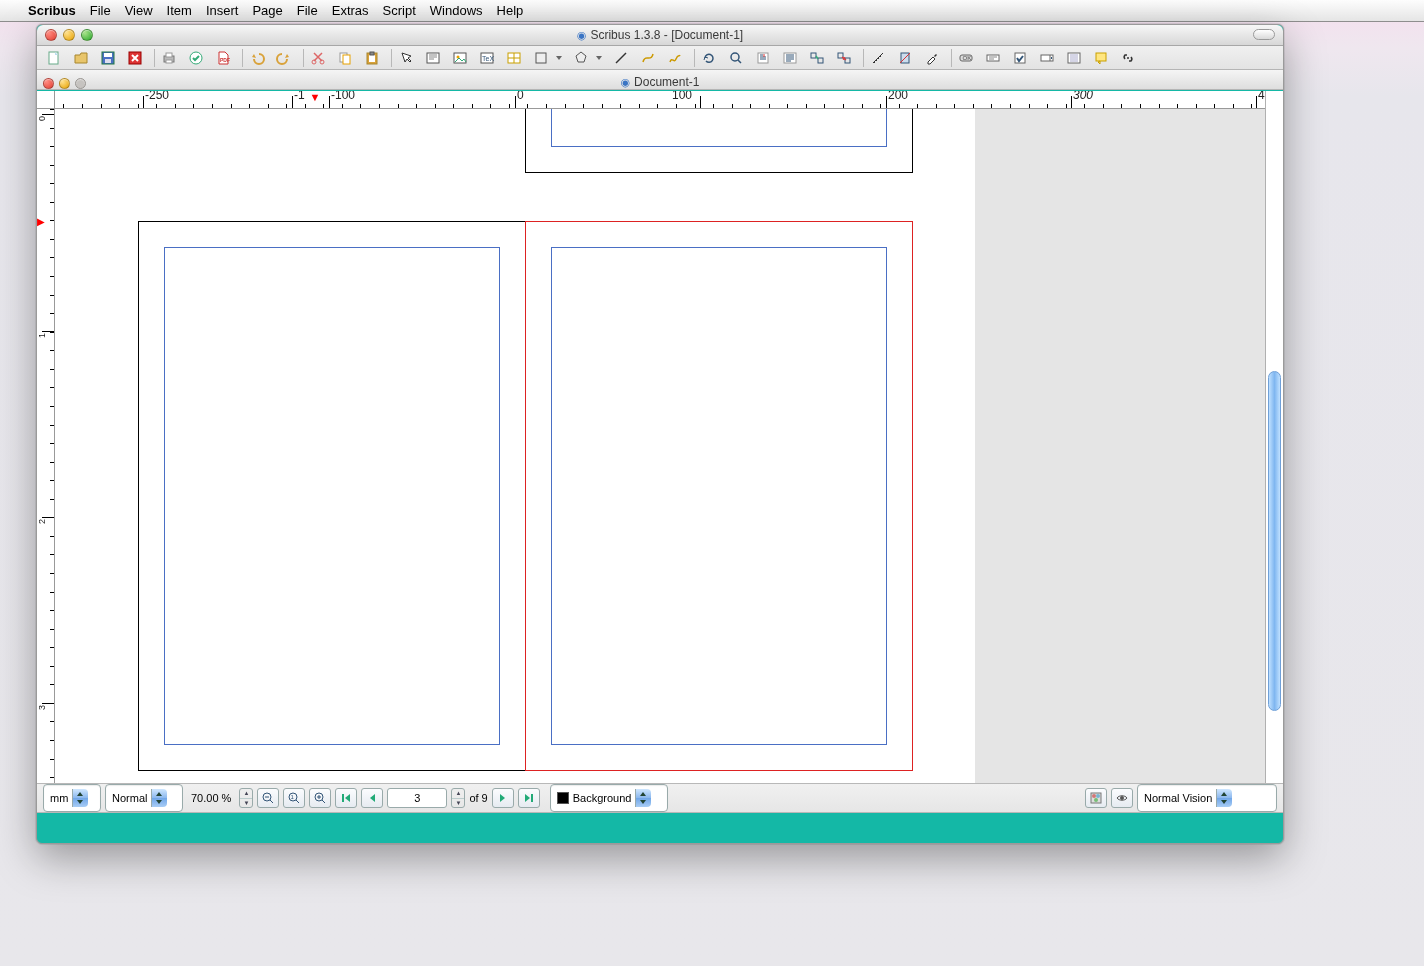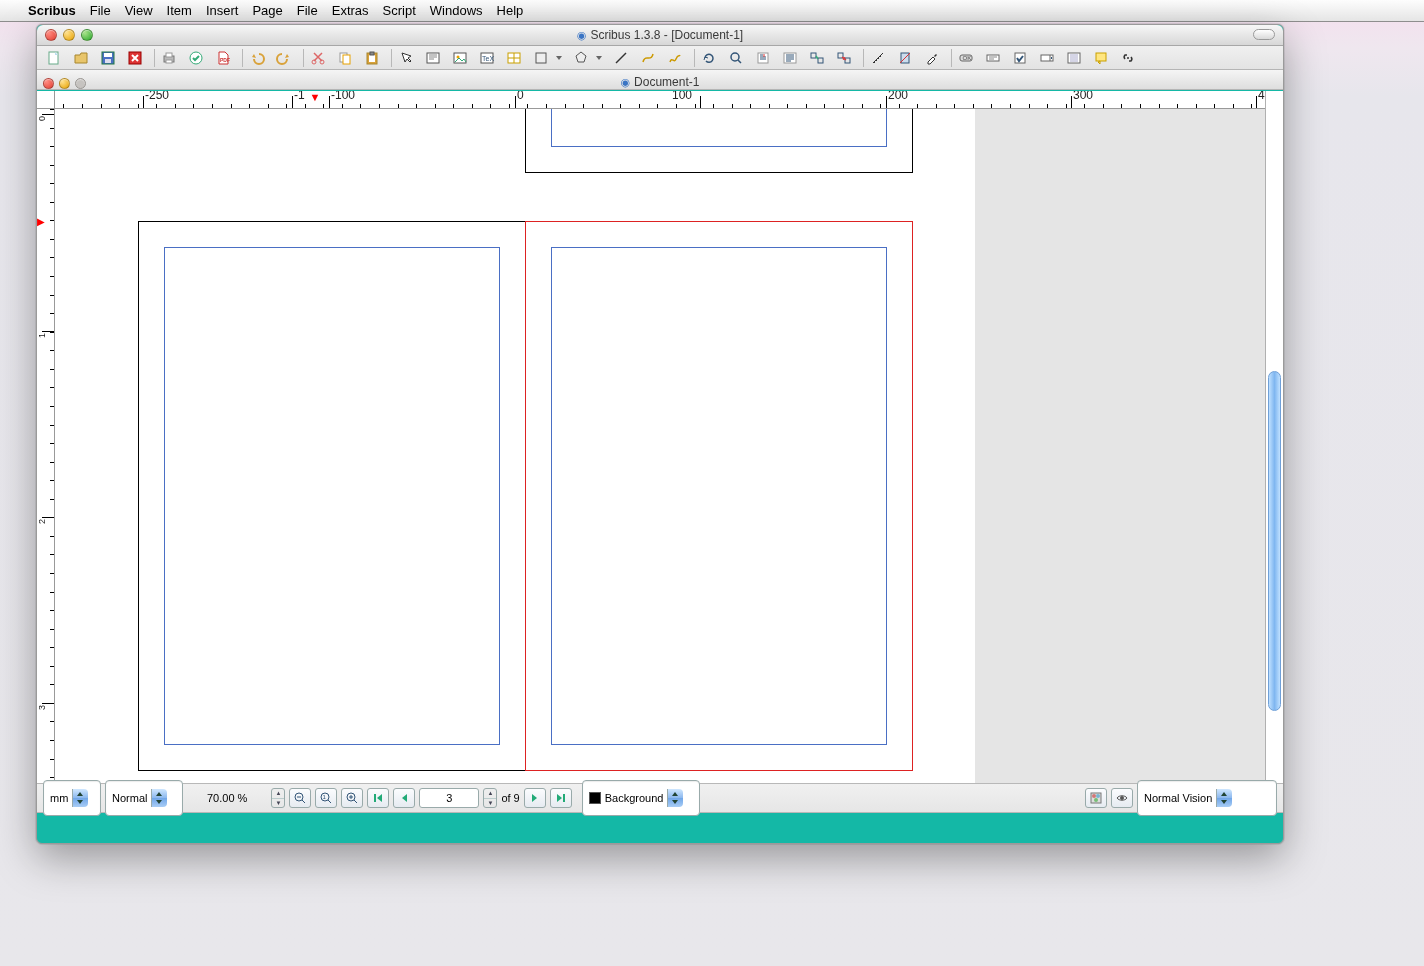--- a/index.html
+++ b/index.html
@@ -64,21 +64,21 @@
 .page.shadow::after{content:"";position:absolute;left:3px;top:3px;right:-3px;bottom:-3px;border:1px solid #000;z-index:-1}
 .page.active{border:1.5px solid #d22}
 .margin-box{position:absolute;border:1px solid #4a6fc4}
 
 
 .vscroll{position:absolute;right:0;top:66px;bottom:60px;width:18px;background:#fff;border-left:1px solid #b0b0b0}
 .vscroll .thumb{position:absolute;left:2px;right:2px;top:280px;height:340px;border-radius:8px;background:linear-gradient(to right,#bfe0ff,#7fb6f0,#bfe0ff);border:1px solid #6fa0d8}
 
 
 .statusbar{position:absolute;left:0;right:0;bottom:30px;height:30px;background:linear-gradient(to bottom,#f0f0f0,#e6e6e6);border-top:1px solid #b8b8b8;border-bottom:1px solid #b8b8b8;display:flex;align-items:center;padding:0 6px;gap:4px}
-.aqua-combo{height:36px;display:flex;align-items:center;background:#fff;border:1px solid #9aa;border-radius:4px;box-shadow:inset 0 1px 1px rgba(0,0,0,.08);padding-left:6px}
+.aqua-combo{height:28px;display:flex;align-items:center;background:#fff;border:1px solid #9aa;border-radius:4px;box-shadow:inset 0 1px 1px rgba(0,0,0,.08);padding-left:6px}
 .aqua-combo .cap{width:16px;height:18px;border-left:1px solid #9aa;border-radius:0 4px 4px 0;background:linear-gradient(to bottom,#cfe7ff,#8cb8ee 49%,#6fa5e8 50%,#a8cdf5);position:relative;margin-left:4px}
 .aqua-combo .cap::before,.aqua-combo .cap::after{content:"";position:absolute;left:4px;width:0;height:0;border-left:3px solid transparent;border-right:3px solid transparent}
 .aqua-combo .cap::before{top:3px;border-bottom:4px solid #243}
 .aqua-combo .cap::after{bottom:3px;border-top:4px solid #243}
 .mini-stepper{width:14px;height:20px;border:1px solid #9aa;border-radius:3px;display:flex;flex-direction:column}
 .mini-stepper div{flex:1;display:flex;align-items:center;justify-content:center;font-size:6px;color:#445}
 .mini-stepper div:first-child{border-bottom:1px solid #bcc}
 .sq-btn{width:22px;height:20px;border:1px solid #9aa;border-radius:3px;background:linear-gradient(to bottom,#fbfcfe,#e6ebf1);display:flex;align-items:center;justify-content:center}
 .sq-btn svg{display:block}
 .page-input{width:60px;height:20px;border:1px solid #9aa;border-radius:3px;background:#fff;text-align:center}
@@ -467,21 +467,21 @@
         <div class="lbl" style="left: 237px;">-1</div>
         <div class="tick major" style="left: 274px;"></div>
         <div class="lbl" style="left: 274px;">-100</div>
         <div class="tick major" style="left: 460px;"></div>
         <div class="lbl" style="left: 460px;">0</div>
         <div class="tick major" style="left: 645px;"></div>
         <div class="lbl" style="left: 615px;">100</div>
         <div class="tick major" style="left: 831px;"></div>
         <div class="lbl" style="left: 831px;">200</div>
         <div class="tick major" style="left: 1016px;"></div>
-        <div class="lbl" style="left: 1016px;">300</div>
+        <div class="lbl" style="left: 1016px; font-style: italic;">300</div>
         <div class="tick major" style="left: 1201px;"></div>
         <div class="lbl" style="left: 1201px;">400</div>
         <div class="marker" style="left: 260px;">▼</div>
       </div>
     <div class="ruler-v" id="rulerV">
         <div class="tick minor" style="top: 0px;"></div>
         <div class="tick minor" style="top: 18.56px;"></div>
         <div class="tick minor" style="top: 37.12px;"></div>
         <div class="tick minor" style="top: 55.68px;"></div>
         <div class="tick minor" style="top: 74.24px;"></div>
@@ -554,21 +554,21 @@
 
   <div class="statusbar">
     <div class="aqua-combo" style="width:58px">
       <span>mm</span>
       <div class="cap"></div>
     </div>
     <div class="aqua-combo" style="width:78px">
       <span>Normal</span>
       <div class="cap"></div>
     </div>
-    <span style="margin:0 20px">70.00 %</span>
+    <span style="margin:0 4px">70.00 %</span>
     <div class="mini-stepper">
         <div>▲</div>
         <div>▼</div>
       </div>
 
     <div class="sq-btn">
         <svg width="14" height="14">
           <circle cx="6" cy="6" r="4" fill="none" stroke="#357"></circle>
           <path d="M9 9l3 3" stroke="#357"></path>
           <path d="M4 6h4" stroke="#357"></path>

